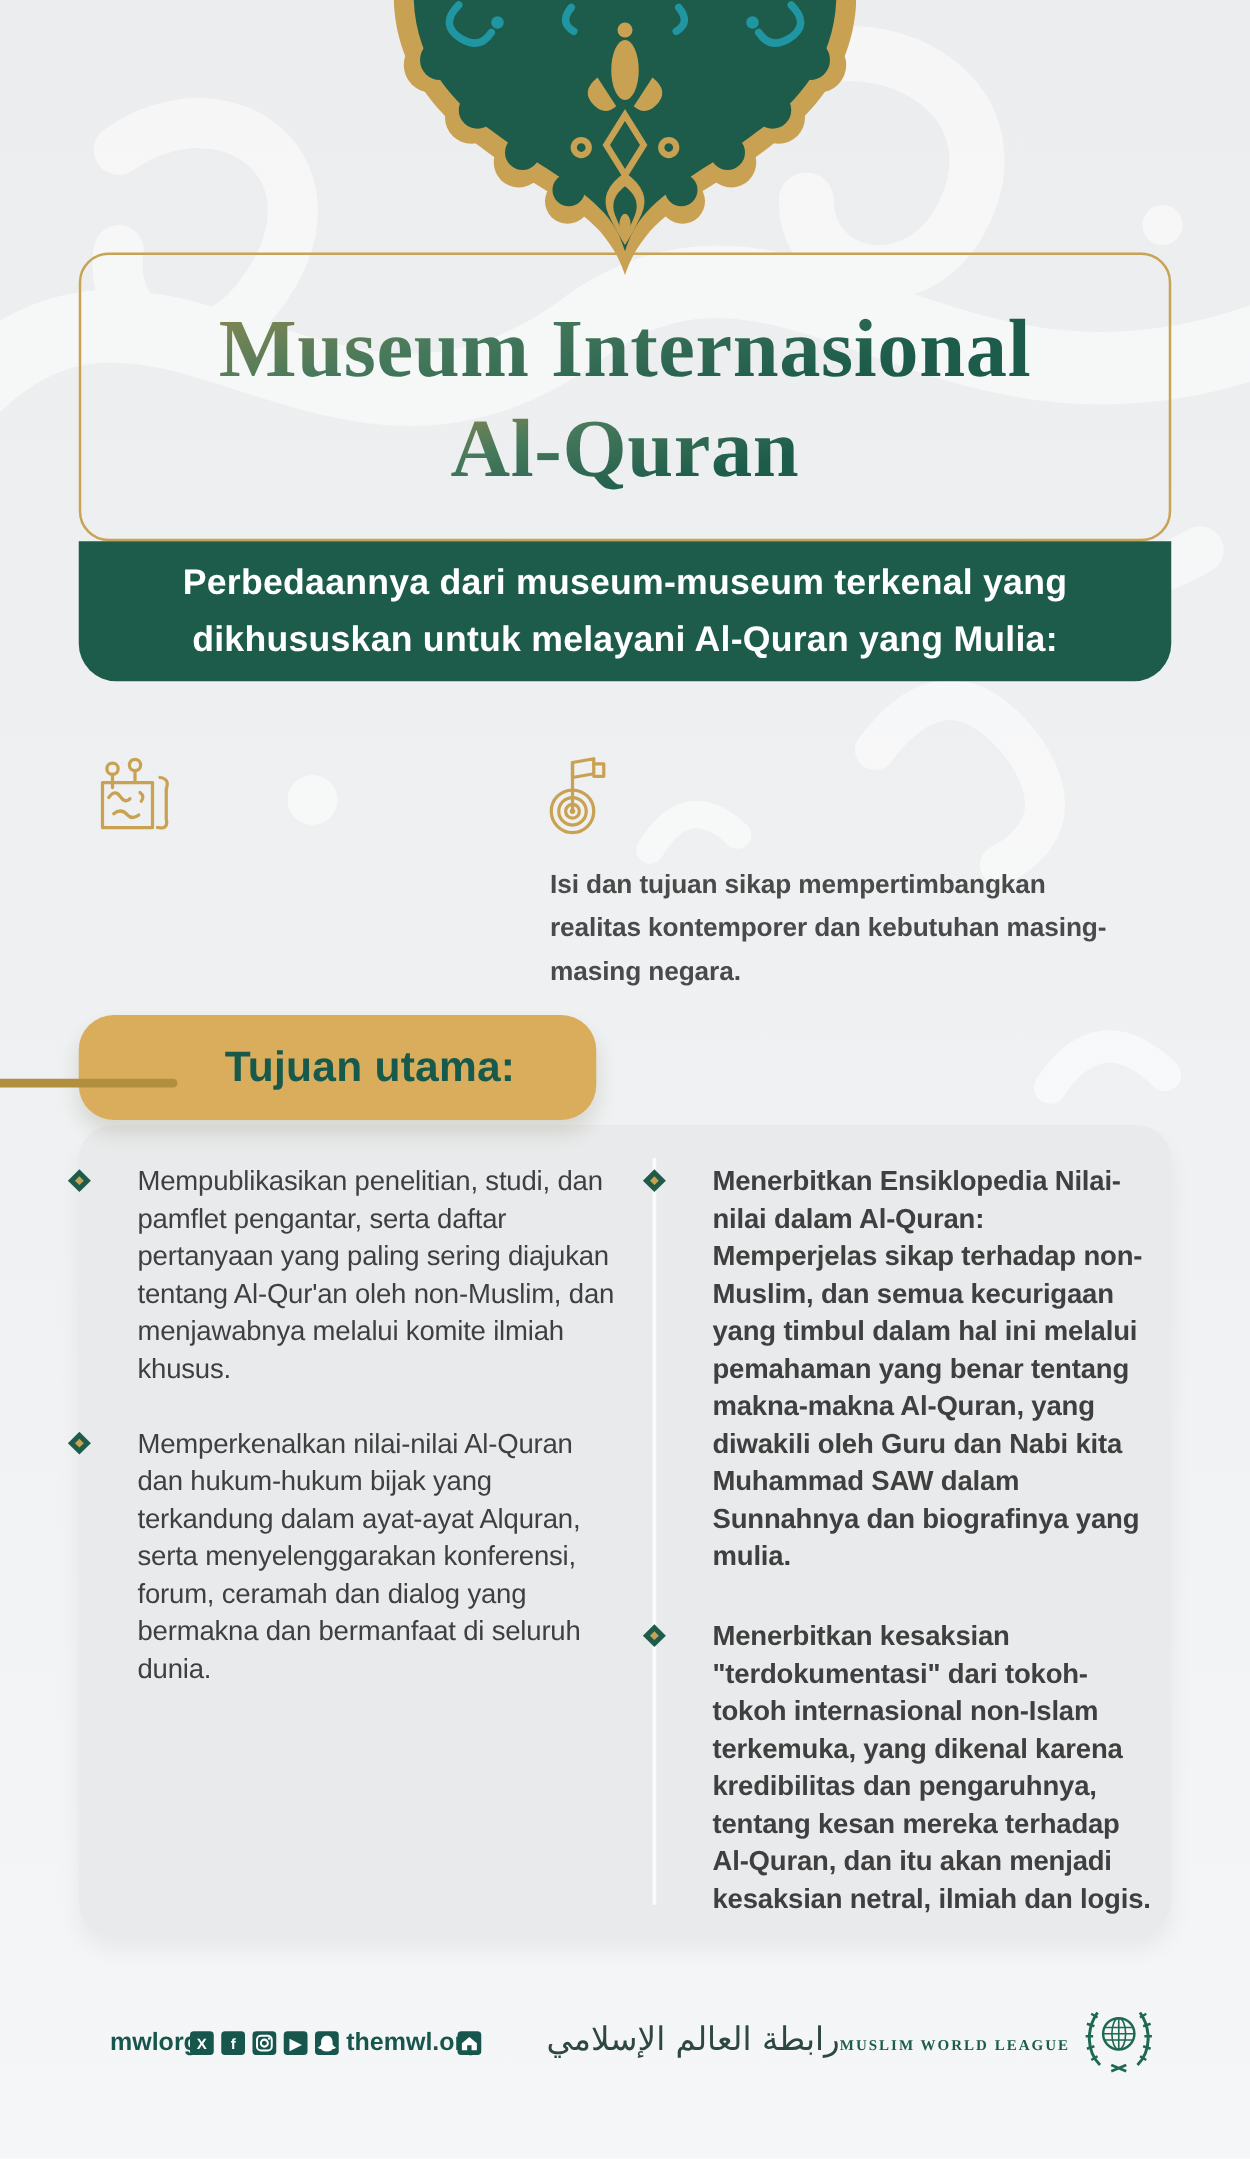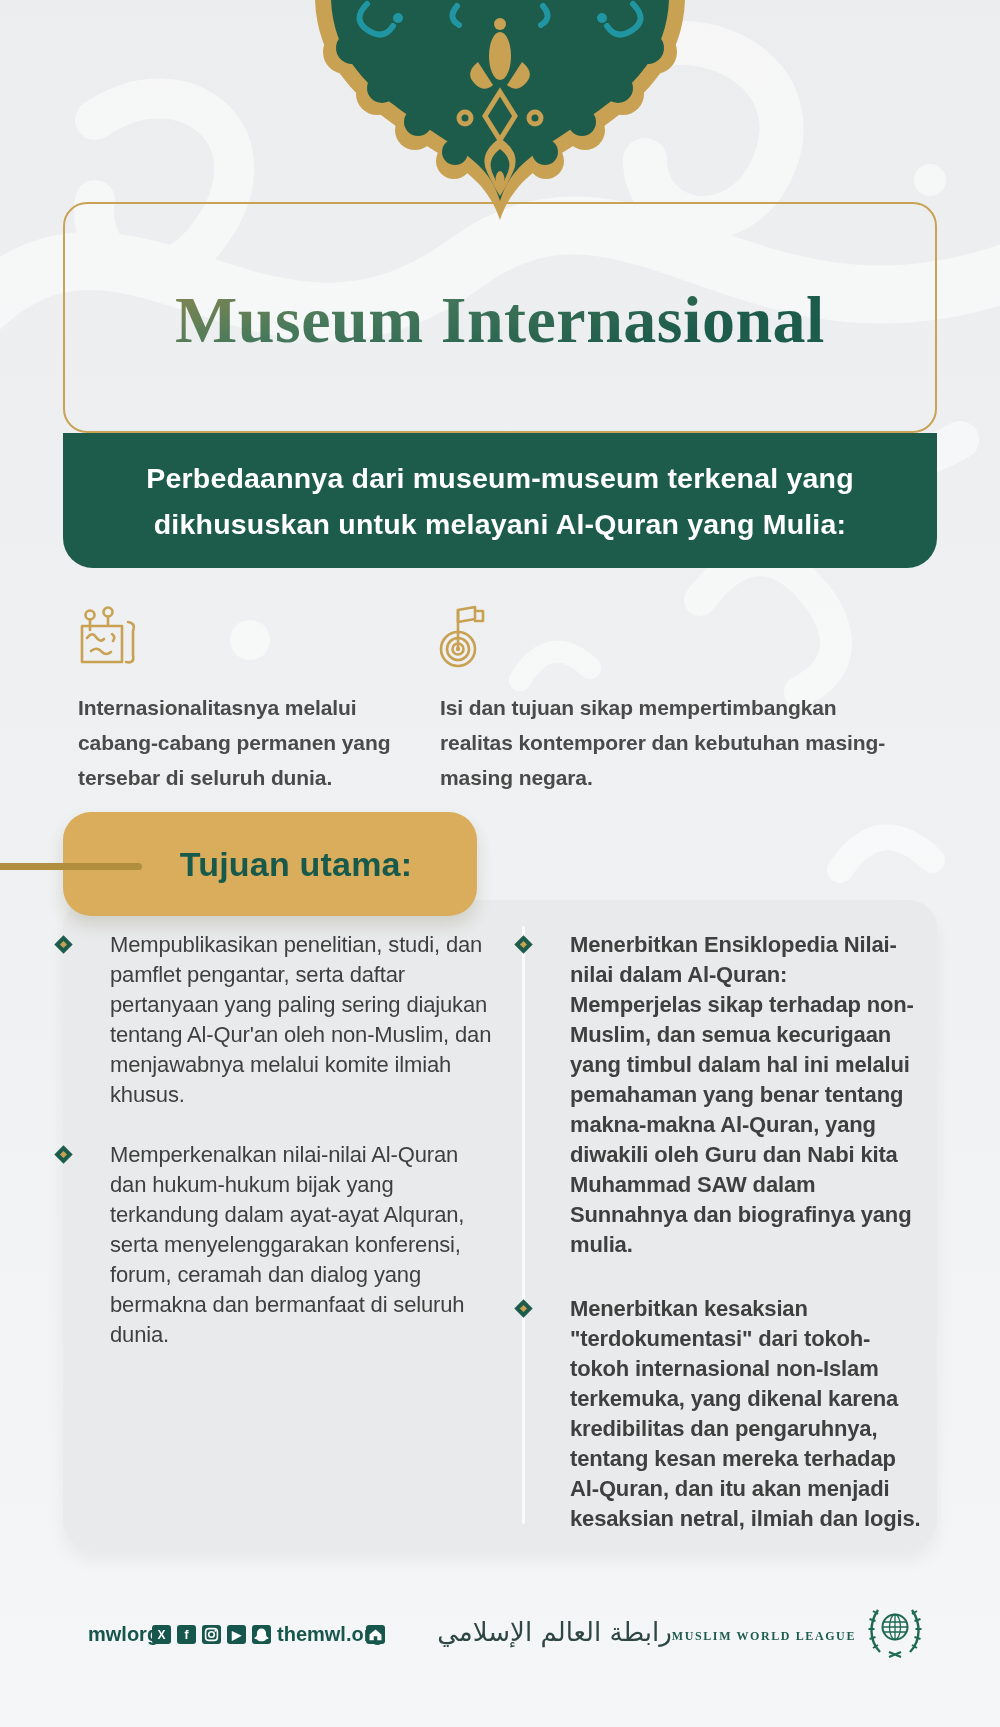--- a/index.html
+++ b/index.html
@@ -21,35 +21,35 @@
     text-align:right;color:#1f5e4b;letter-spacing:.5px;
   }
   @supports (-webkit-background-clip:text){
     .title{
       background:linear-gradient(165deg,#8e8950 0%,#47795c 32%,#1d5c4b 75%);
       -webkit-background-clip:text;background-clip:text;color:transparent;
     }
   }
 
   .banner{
-    position:absolute;left:63px;top:433px;width:874px;height:135px;box-sizing:border-box;
+    position:absolute;left:63px;top:433px;width:874px;height:112px;box-sizing:border-box;
     background:#1d5c4b;border-radius:0 0 30px 30px;z-index:3;
     display:flex;align-items:center;justify-content:center;padding:12px 36px;
   }
   .banner-text{color:#ffffff;font-weight:bold;font-size:28.5px;line-height:46px;text-align:center;letter-spacing:.2px;}
 
   .ficon{position:absolute;z-index:2;}
   #ficon-left{left:74px;top:606px;}
   #ficon-right{left:436px;top:602px;}
   .feature{position:absolute;z-index:2;color:#4a4a4a;font-weight:bold;font-size:21px;line-height:35px;letter-spacing:-.1px;}
   #feat-left{left:78px;top:690px;width:345px;}
   #feat-right{left:440px;top:690px;width:450px;}
 
   .ribbon{
-    position:absolute;left:63px;top:812px;width:414px;height:104px;box-sizing:border-box;
+    position:absolute;left:63px;top:812px;width:414px;height:84px;box-sizing:border-box;
     background:#d9ad5c;border-radius:28px;z-index:6;
     display:flex;align-items:center;justify-content:center;padding-left:52px;
     box-shadow:0 10px 16px rgba(90,80,40,.16);
   }
   .ribbon-text{color:#175a4b;font-weight:bold;font-size:34px;letter-spacing:.2px;}
   .gold-line{position:absolute;left:0;top:863px;width:142px;height:7px;background:#b18f3f;border-radius:0 4px 4px 0;z-index:7;}
 
   .panel{
     position:absolute;left:63px;top:900px;width:874px;height:648px;background:#e9eaeb;
     border-radius:28px;z-index:4;box-shadow:0 12px 18px rgba(0,0,0,.05);
@@ -141,40 +141,40 @@
       <circle cx="150" cy="118" r="6"></circle>
       <circle cx="220" cy="118" r="6"></circle>
     </g>
     <path fill="#c9a152" d="M185,138 q22,15 13,34 q-7,15 -13,24 q-6,-9 -13,-24 q-9,-19 13,-34 z"></path>
     <path fill="#1d5c4b" d="M185,149 q13,10 8,23 q-4,10 -8,17 q-4,-7 -8,-17 q-5,-13 8,-23 z"></path>
     <ellipse cx="185" cy="180" rx="4.5" ry="9" fill="#c9a152"></ellipse>
   </svg>
 
   <div class="title-box">
     <div class="title">Museum Internasional</div>
+    <div class="title">Al-Quran</div>
   </div>
 
   <div class="banner">
     <div class="banner-text">Perbedaannya dari museum-museum terkenal yang dikhususkan untuk melayani Al-Quran yang Mulia:</div>
   </div>
 
   <svg id="ficon-left" class="ficon" width="66" height="62" viewBox="0 0 66 62">
     <g fill="none" stroke="#c9a152" stroke-width="2.6" stroke-linecap="round" stroke-linejoin="round">
       <path d="M8,20 H48 V56 H8 Z"></path>
       <path d="M54,16 q8,1 5,9 v24 q2,9 -7,7"></path>
       <circle cx="16" cy="9" r="4.5"></circle>
         <path d="M16,13.5 V24"></path>
       <circle cx="34" cy="6" r="4.5"></circle>
         <path d="M34,10.5 V19"></path>
       <path d="M13,32 q5,-7 9,-1 t8,2"></path>
       <path d="M17,45 q6,-5 11,1 q4,4 9,0"></path>
       <path d="M38,28 q4,3 1,7"></path>
     </g>
   </svg>
-  <div id="feat-left" class="feature">Internasionalitasnya melalui cabang-cabang permanen yang tersebar di seluruh dunia.</div>
 
   <svg id="ficon-right" class="ficon" width="50" height="68" viewBox="0 0 50 68">
     <g fill="none" stroke="#c9a152" stroke-width="2.6" stroke-linecap="round" stroke-linejoin="round">
       <circle cx="22" cy="47" r="17"></circle>
       <circle cx="22" cy="47" r="11"></circle>
       <circle cx="22" cy="47" r="5.5"></circle>
       <path d="M22,47 V8"></path>
       <path d="M22,8 l17,-3 v12 l-17,3 z"></path>
       <path d="M39,9 h8 v10 h-8"></path>
     </g>

